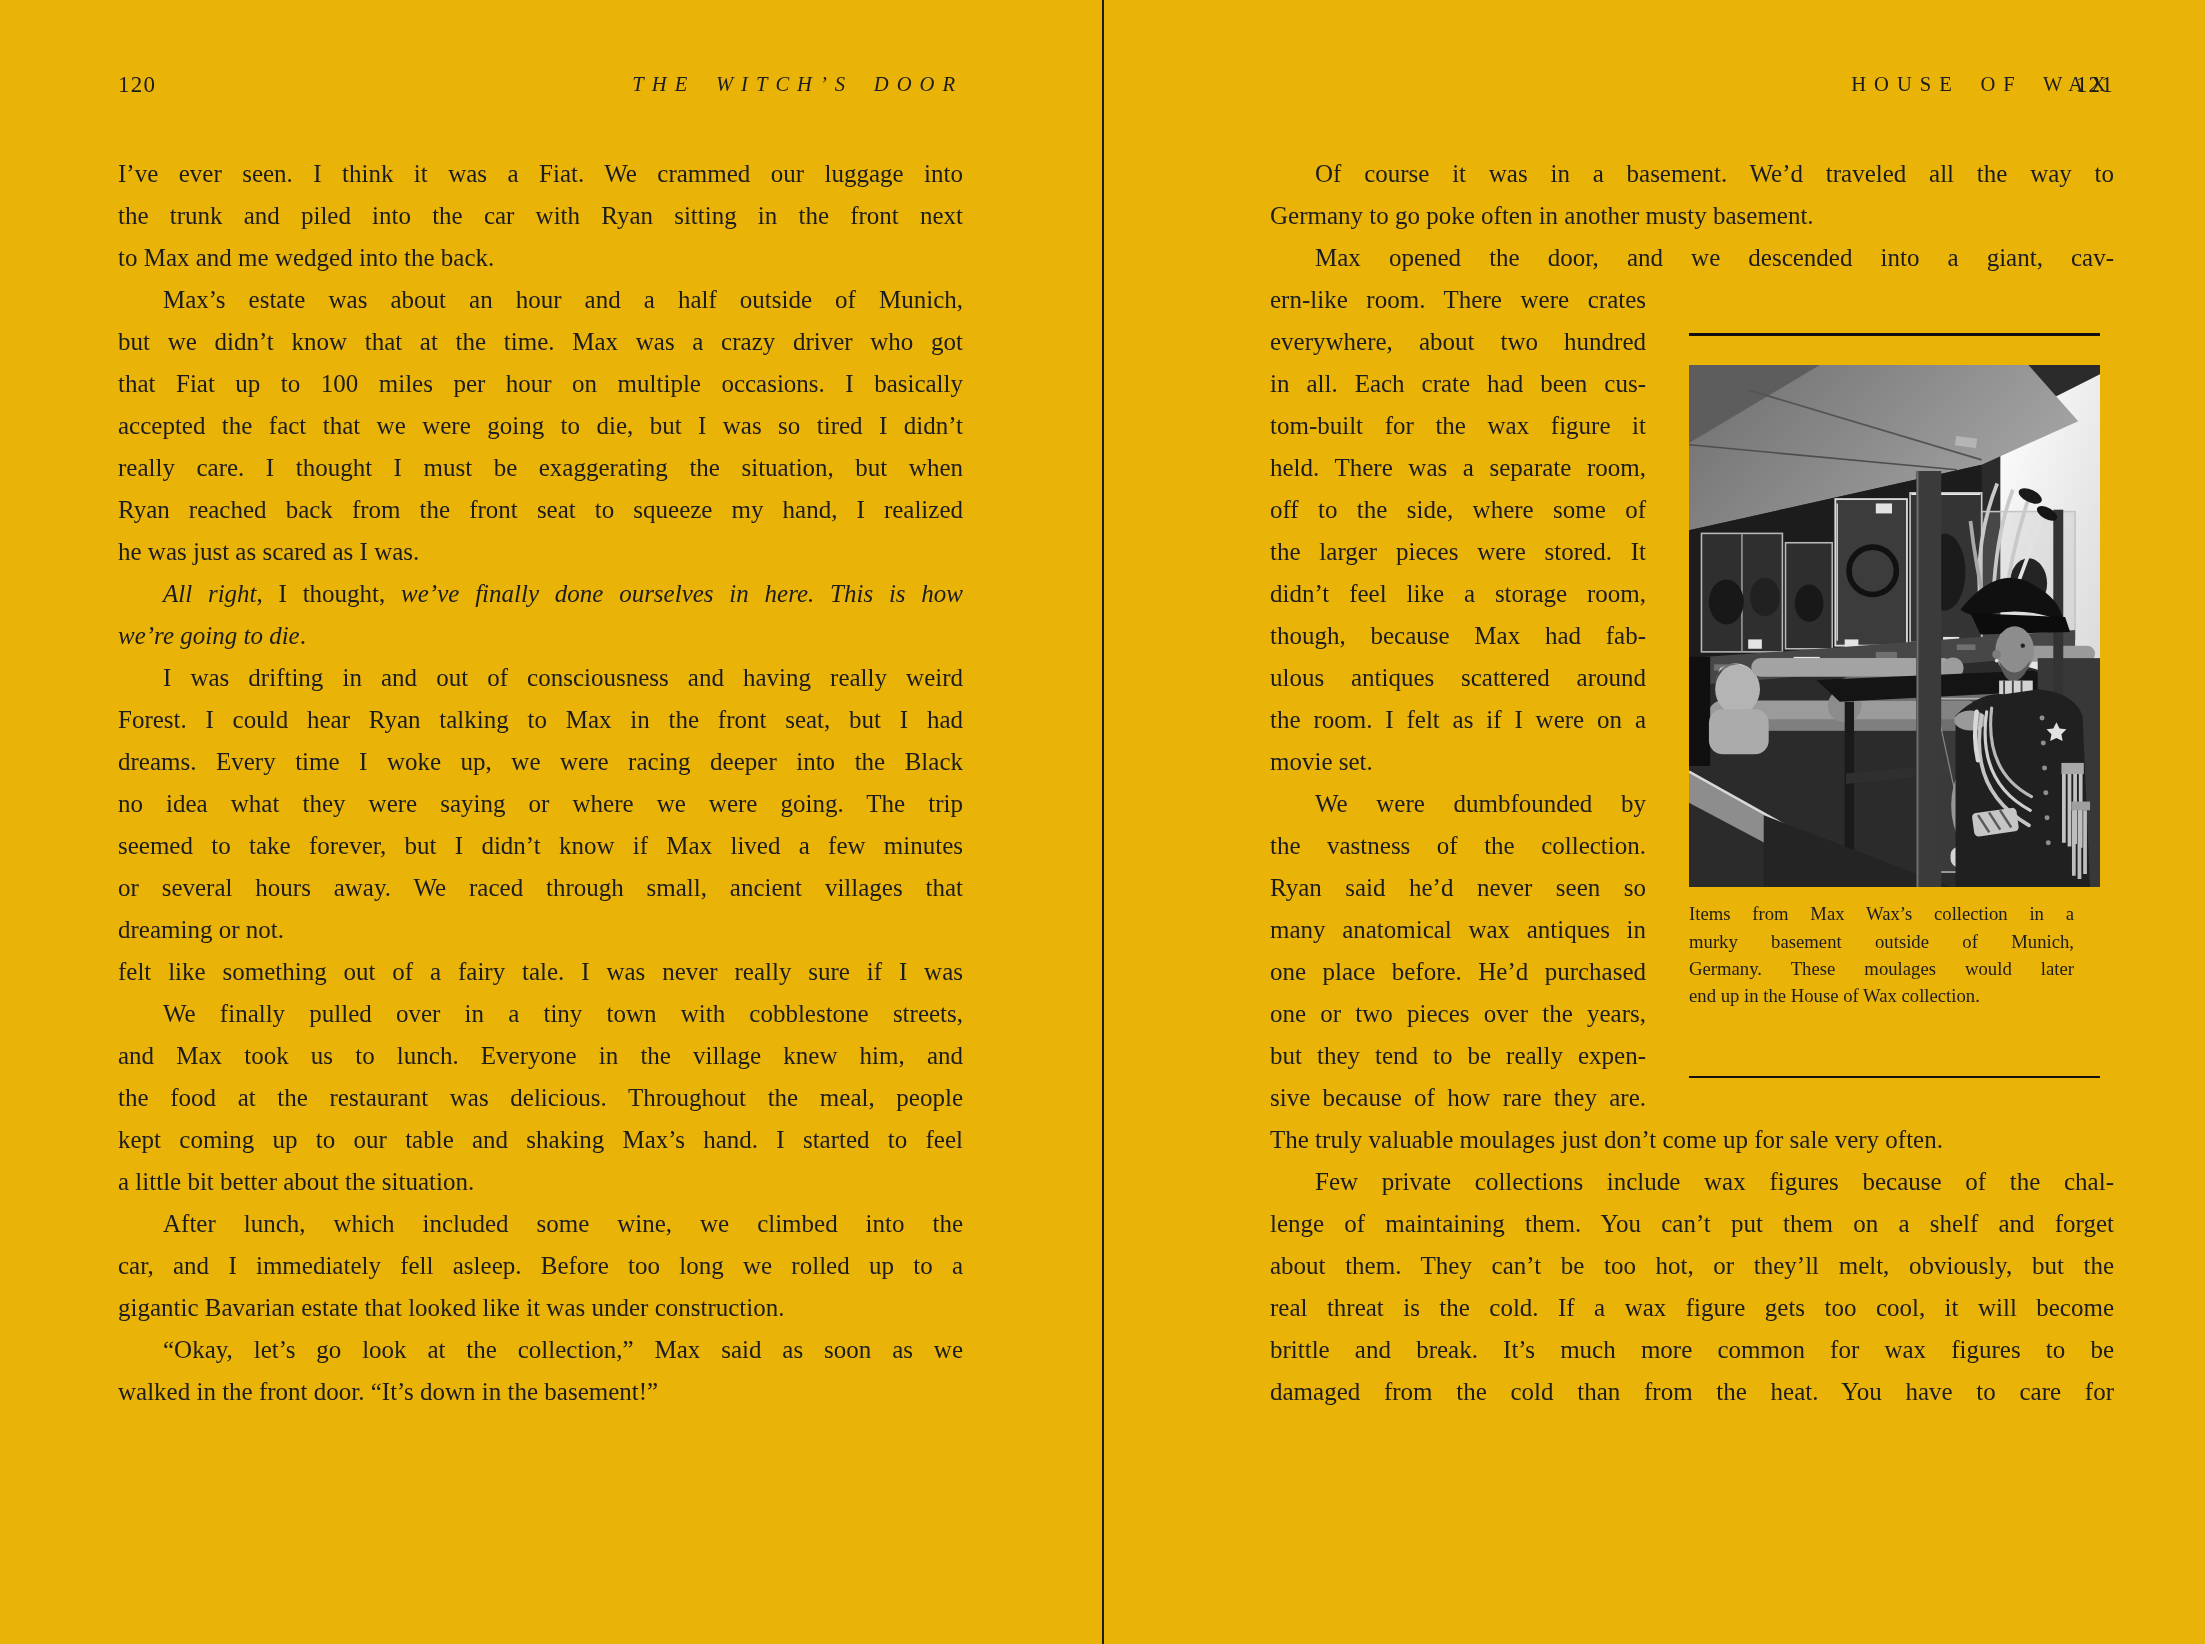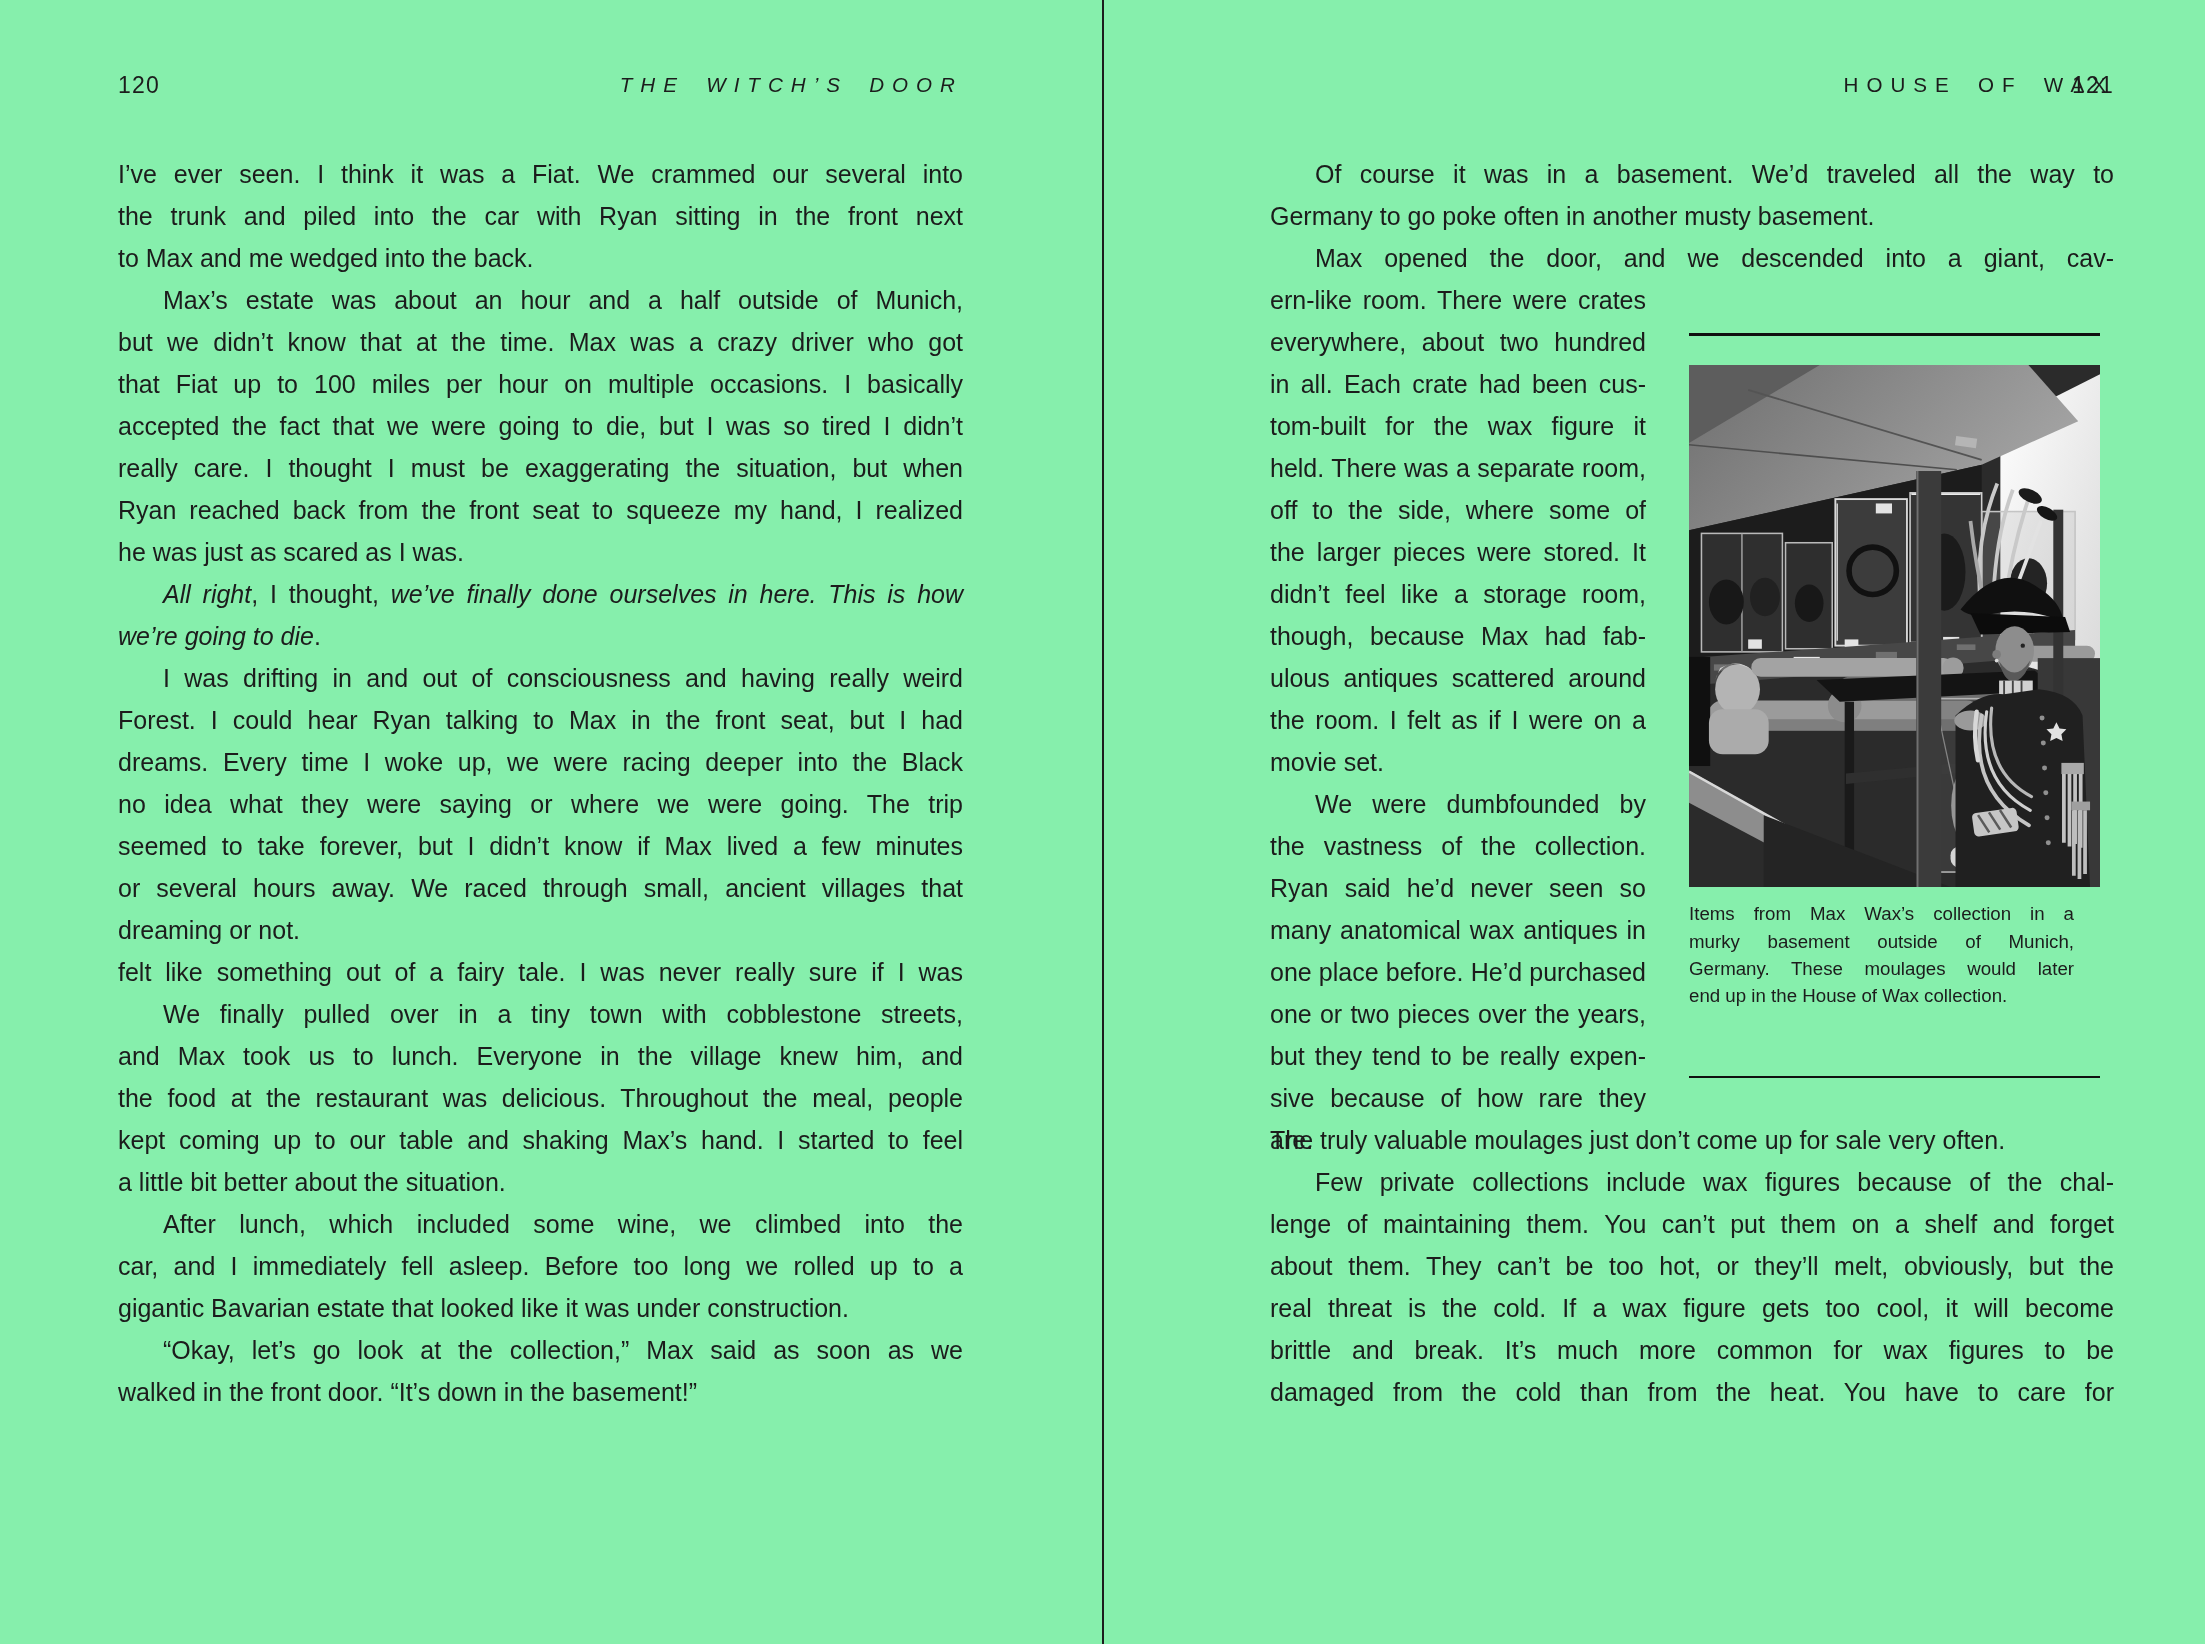--- a/index.html
+++ b/index.html
@@ -1,17 +1,17 @@
 <!DOCTYPE html>
 <html style="font-size:10px"><head>
 <meta charset="utf-8">
 <style>
   html,body{margin:0;padding:0;background:#ffffff;}
-  #book{position:relative;width:2205px;height:1644px;background:#86efac;overflow:hidden;
-        font-family:Liberation Sans, sans-serif;color:#1c1c1c;}
+  #book{position:relative;width:2205px;height:1644px;background:#eab308;overflow:hidden;
+        font-family:Liberation Serif, serif;color:#1c1c1c;}
   .page{position:absolute;top:0;height:1644px;}
   #page-left{left:0;width:1103px;}
   #page-right{left:1105px;width:1101px;}
   #gutter{position:absolute;top:0;left:1102px;width:1.9px;height:1644px;background:#1d1d1d;}
 
   .pghead{position:absolute;top:72px;height:32px;}
   #page-left .pghead{left:118px;width:845px;}
   #page-right .pghead{left:165px;width:844px;}
   .pgnum{position:absolute;top:0;font-size:23px;letter-spacing:1.2px;}
   .pgnum.l{left:0;} .pgnum.r{right:0;}
@@ -42,21 +42,21 @@
 <body>
 
 <div id="book">
 
   <div class="page" id="page-left">
     <div class="pghead">
       <span class="pgnum l">120</span>
       <span class="ptitle">THE WITCH’S DOOR</span>
     </div>
     <div class="pgbody" id="left-body">
-        <div class="tl jl">I’ve ever seen. I think it was a Fiat. We crammed our several into</div>
+        <div class="tl jl">I’ve ever seen. I think it was a Fiat. We crammed our luggage into</div>
         <div class="tl jl">the trunk and piled into the car with Ryan sitting in the front next</div>
         <div class="tl ll">to Max and me wedged into the back.</div>
         <div class="tl jl ind">Max’s estate was about an hour and a half outside of Munich,</div>
         <div class="tl jl">but we didn’t know that at the time. Max was a crazy driver who got</div>
         <div class="tl jl">that Fiat up to 100 miles per hour on multiple occasions. I basically</div>
         <div class="tl jl">accepted the fact that we were going to die, but I was so tired I didn’t</div>
         <div class="tl jl">really care. I thought I must be exaggerating the situation, but when</div>
         <div class="tl jl">Ryan reached back from the front seat to squeeze my hand, I realized</div>
         <div class="tl ll">he was just as scared as I was.</div>
         <div class="tl jl ind"><span class="it">All right</span><span>, I thought, </span><span class="it">we’ve finally done ourselves in here. This is how</span></div>

